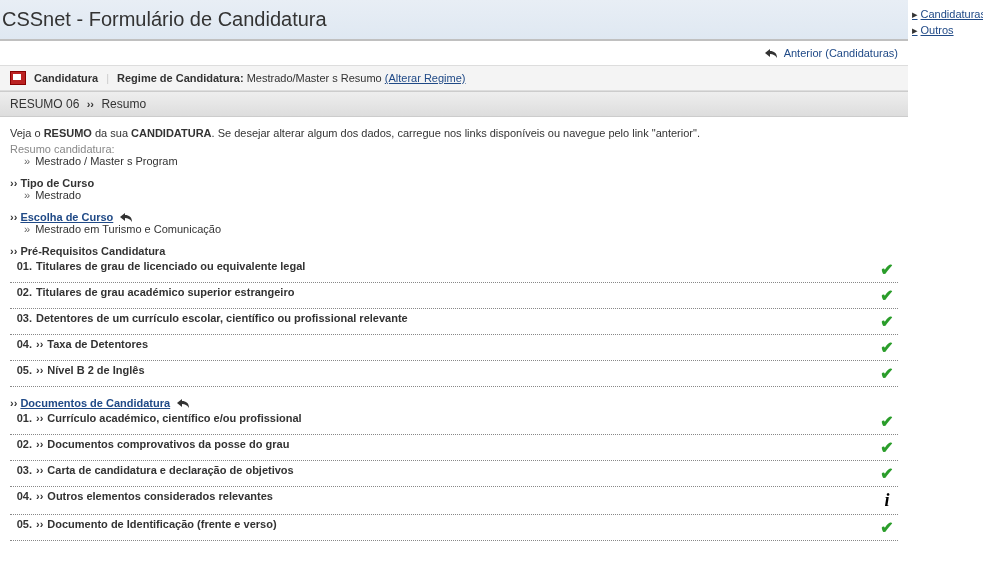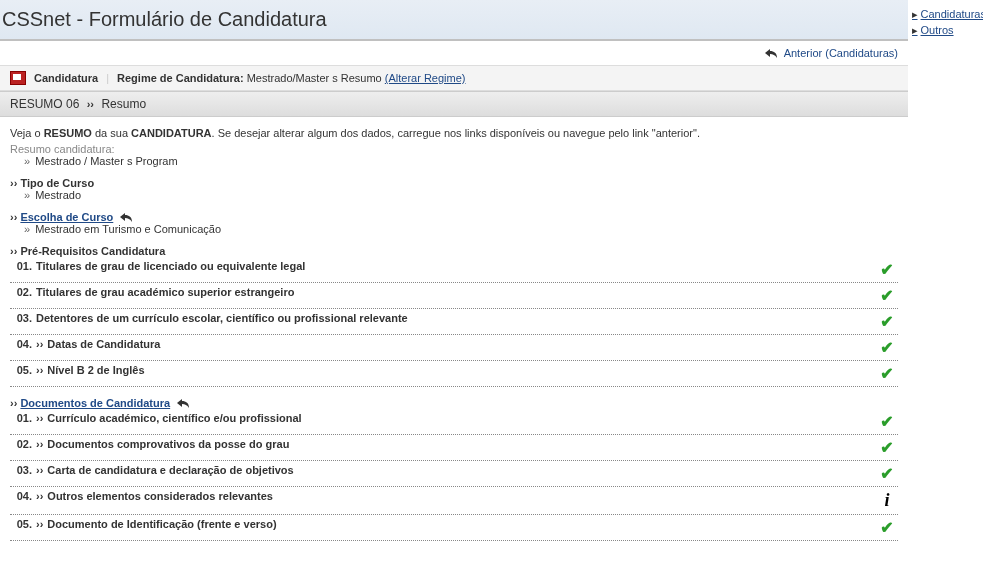--- a/index.html
+++ b/index.html
@@ -130,21 +130,21 @@
               <span class="status"><span class="check">✔</span></span>
             </div>
             <div class="req">
               <span class="num">03.</span>
               <span class="txt">Detentores de um currículo escolar, científico ou profissional relevante</span>
               <span class="status"><span class="check">✔</span></span>
             </div>
             <div class="req">
               <span class="num">04.</span>
               <span class="chev2">››</span>
-              <span class="txt">Datas de Candidatura</span>
+              <span class="txt">Taxa de Detentores</span>
               <span class="status"><span class="check">✔</span></span>
             </div>
             <div class="req">
               <span class="num">05.</span>
               <span class="chev2">››</span>
               <span class="txt">Nível B 2 de Inglês</span>
               <span class="status"><span class="check">✔</span></span>
             </div>
           </div>
       </div>

